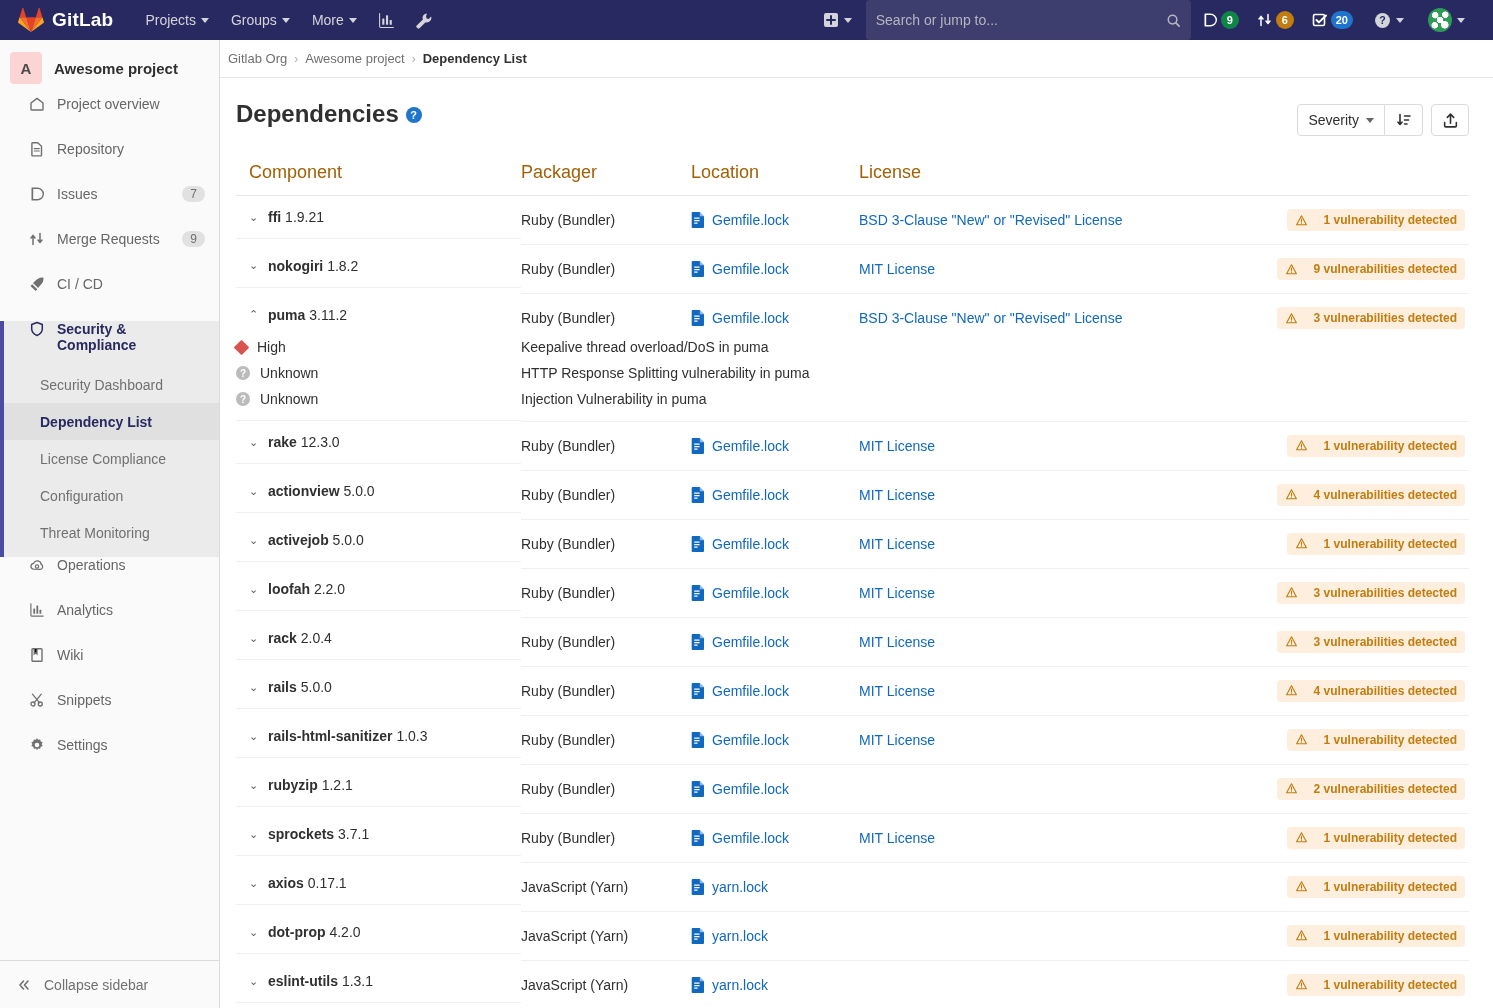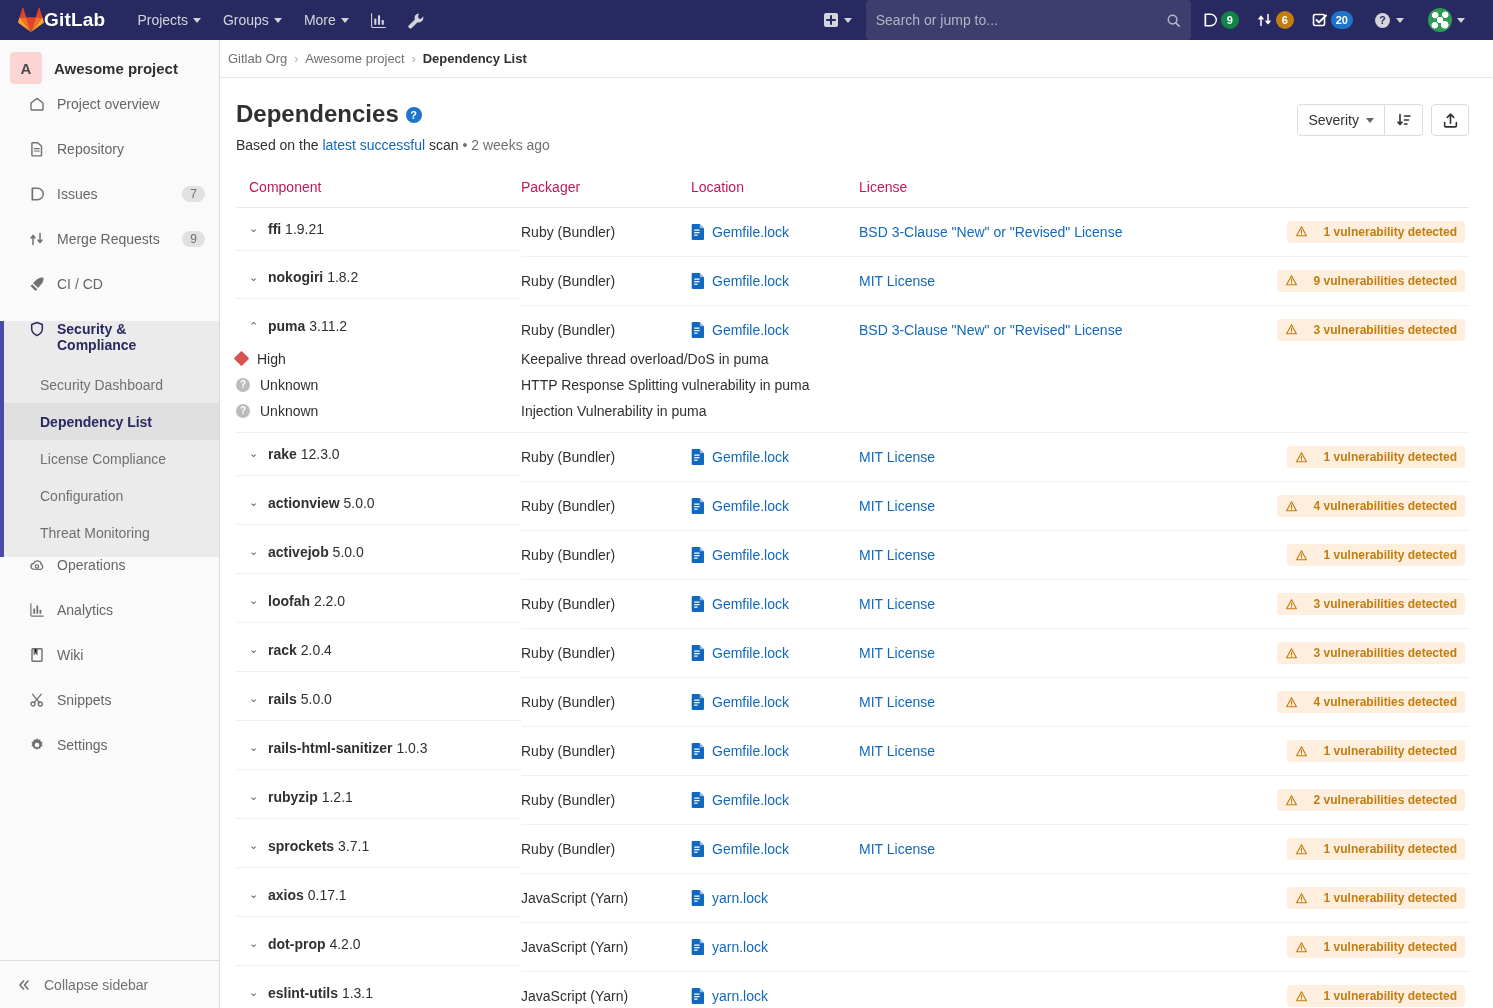--- a/index.html
+++ b/index.html
@@ -12,21 +12,21 @@
     overflow: hidden;
   }
 
   
   .navbar {
     height: 40px; background: #292961;
     display: flex; align-items: center;
     padding: 0 12px; color: #fff;
     position: relative; z-index: 20;
   }
-  .brand { display: flex; align-items: center; margin-right: 22px; padding-left: 6px; }
+  .brand { display: flex; align-items: center; gap: 8px; margin-right: 22px; padding-left: 6px; }
   .brand-logo { width: 26px; height: 26px; display: block; }
   .brand-text { font-size: 19px; font-weight: bold; letter-spacing: .2px; color: #fff; }
   .nav-items { display: flex; align-items: center; gap: 2px; }
   .nav-item {
     display: flex; align-items: center; gap: 5px;
     padding: 6px 10px; border-radius: 3px;
     color: #d4d4db; font-size: 14px; cursor: pointer;
   }
   .caret { width: 0; height: 0; border-left: 4px solid transparent; border-right: 4px solid transparent; border-top: 5px solid currentColor; display:inline-block; }
   .nav-icon-btn { padding: 6px 9px; border-radius: 3px; cursor: pointer; color: #d4d4db; display:flex; align-items:center;}
@@ -154,22 +154,22 @@
   }
   .btn-group .btn:first-child { border-radius: 4px 0 0 4px; }
   .btn-group .btn:last-child { border-radius: 0 4px 4px 0; border-left: 0; width: 38px; padding: 0; }
   .btn-icon { width: 38px; padding: 0; }
   .btn .caret-dark { width: 0; height: 0; border-left: 4px solid transparent; border-right: 4px solid transparent; border-top: 5px solid #666; }
 
   
   .table-wrap { margin-top: 18px; padding: 0 8px; }
   .dep-table { width: 100%; border-collapse: collapse; table-layout: fixed; }
   .dep-table thead th {
-    text-align: left; font-size: 14px; font-weight: normal;
-    color: #be185d; padding: 8px 0 12px 0;
+    text-align: left; font-size: 18px; font-weight: normal;
+    color: #a16207; padding: 8px 0 12px 0;
     border-bottom: 1px solid #e8e8e8; vertical-align: bottom;
   }
   .col-component { width: 285px; padding-left: 13px !important; }
   .col-packager  { width: 170px; }
   .col-location  { width: 168px; }
   .col-license   { width: auto; }
   .col-vuln      { width: 230px; }
 
   .dep-table tbody td {
     padding: 13px 0; font-size: 14px; color: #303030;
@@ -447,23 +447,20 @@
     </div>
 
     <div class="content">
 
       <div class="page-head">
         <div class="page-head-left">
           <h1 class="page-title">
             <span>Dependencies</span>
             <span class="help-badge">?</span>
           </h1>
-          <div class="page-sub">
-            <span>Based on the </span><a>latest successful</a><span> scan </span><span class="muted">• </span><span class="muted">2 weeks ago</span>
-          </div>
         </div>
 
         <div class="toolbar">
           <div class="btn-group">
             <button class="btn">
               <span>Severity</span>
               <i class="caret-dark"></i>
             </button>
             <button class="btn">
               <svg width="16" height="16" viewBox="0 0 16 16">

